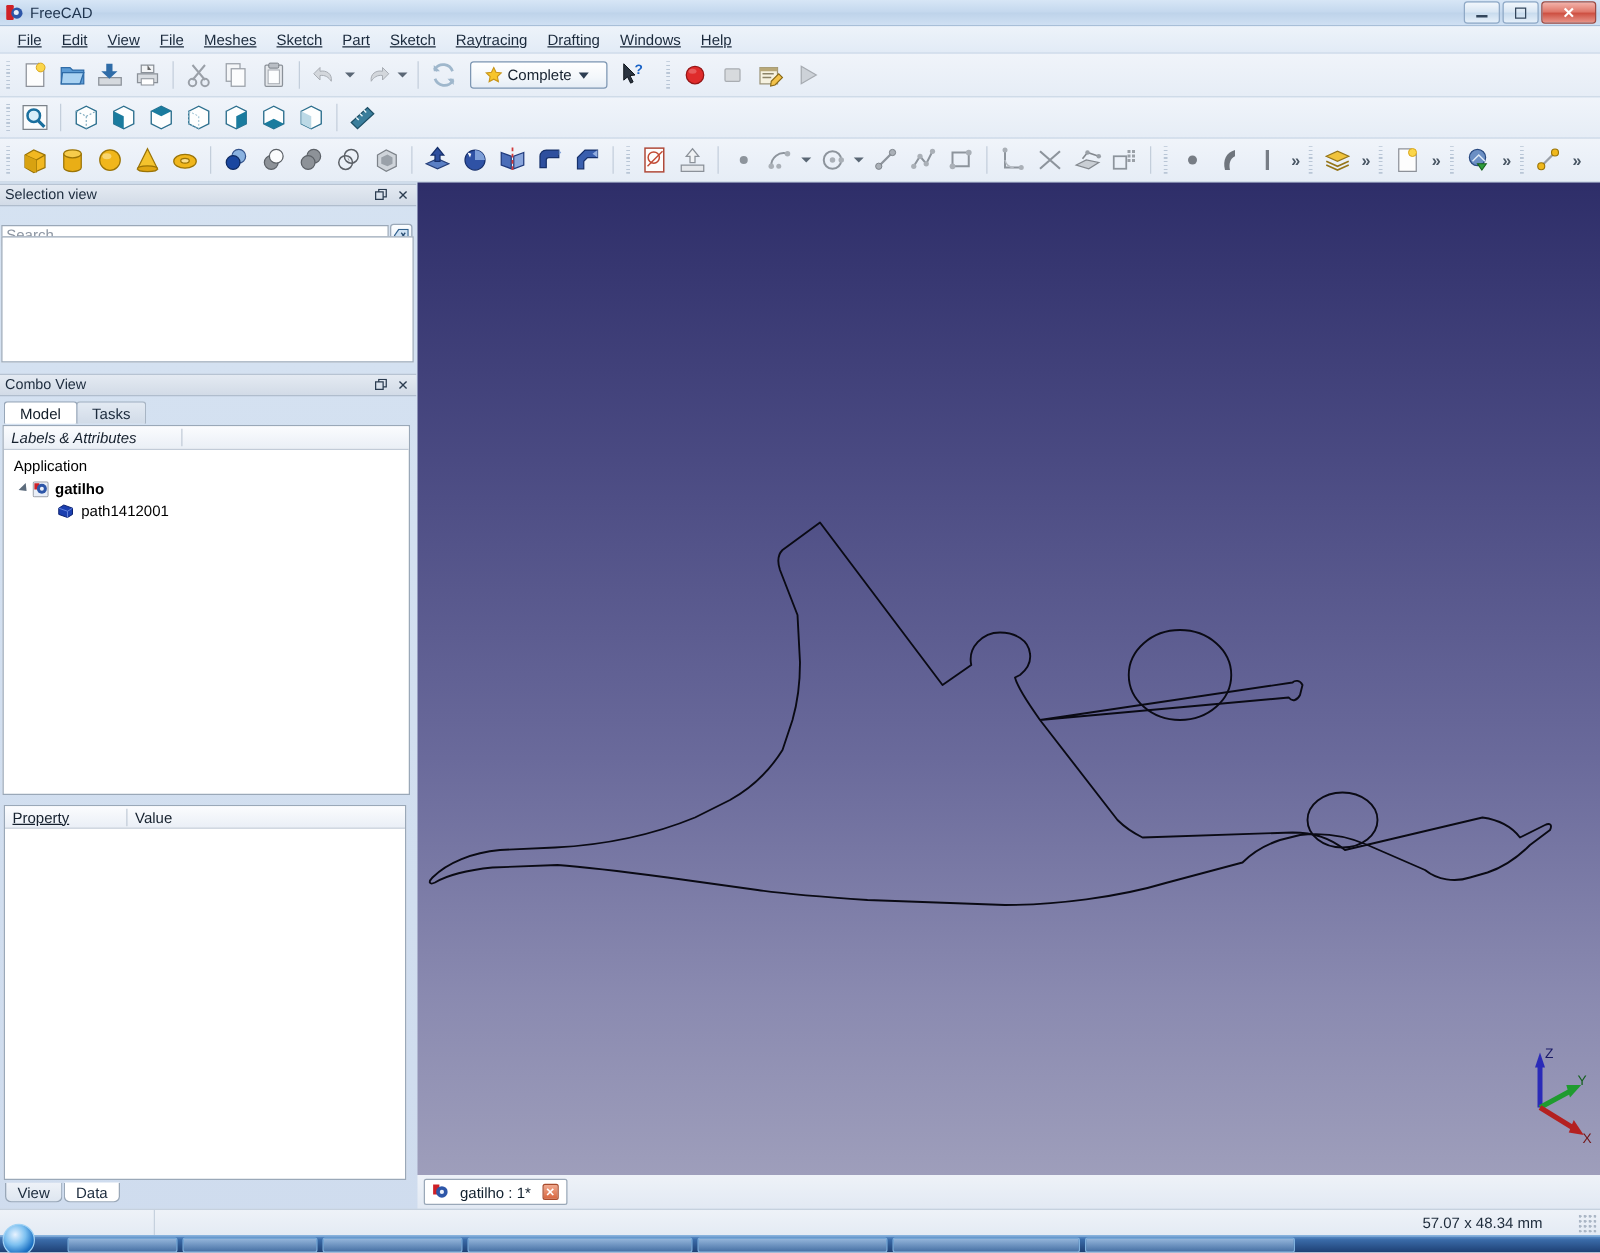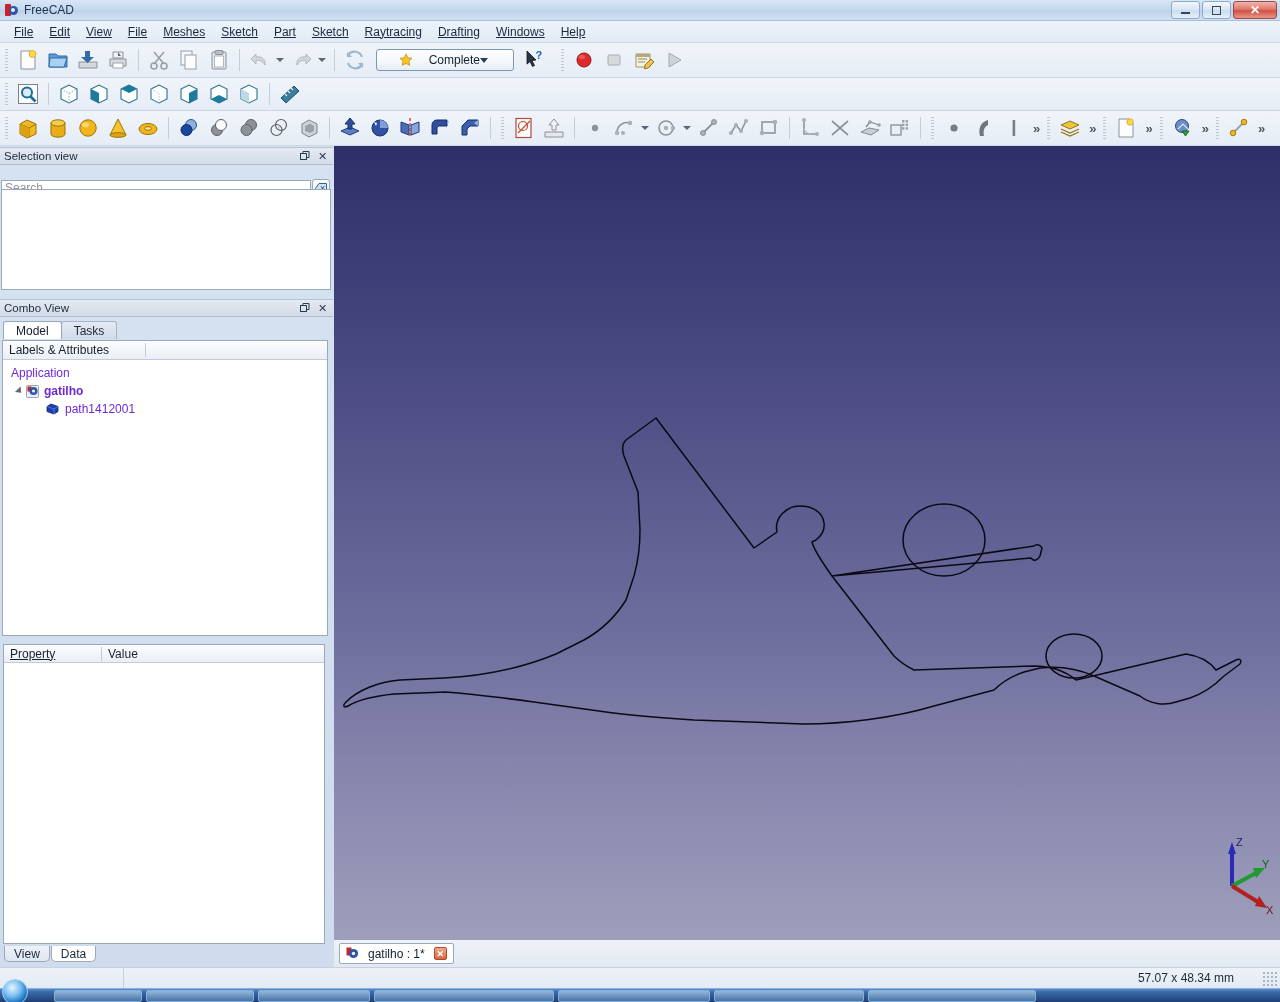--- a/index.html
+++ b/index.html
@@ -102,24 +102,24 @@
     border-right: 4px solid transparent; border-top: 4px solid #5a6775;
     margin-left: 1px; margin-right: 3px; flex: none;
   }
   .chev {
     font-size: 13px; color: #4a5765; font-weight: bold; margin: 0 4px;
     flex: none; letter-spacing: -2px;
   }
 
   
   .wb-combo {
-    width: 138px; height: 22px; margin-left: 6px; flex: none;
+    width: 110px; height: 22px; margin-left: 6px; flex: none;
     border: 1px solid #7d96b2; border-radius: 3px;
     background: linear-gradient(180deg,#ffffff 0%,#f3f7fb 60%,#e5edf6 100%);
-    display: flex; align-items: center; padding: 0 19px; text-align: right;
+    display: flex; align-items: center; padding: 0 8px;
   }
   .wb-star { margin: 0 4px 0 3px; flex: none; }
   .wb-label { flex: 1; font-size: 12px; color: #15202e; }
   .wb-arrow {
     width: 0; height: 0; border-left: 4px solid transparent;
     border-right: 4px solid transparent; border-top: 5px solid #2c3d52;
     margin-right: 6px; flex: none;
   }
 
   
@@ -183,23 +183,23 @@
     position: absolute; left: 2px; top: 340px; width: 326px; height: 296px;
     background: #fff; border: 1px solid #9aa8b8;
     overflow: hidden;
   }
   .tree-header {
     height: 19px; display: flex; align-items: center;
     background: linear-gradient(180deg,#fbfcfe 0%,#eaeff6 100%);
     border-bottom: 1px solid #c2cbd7;
     font-size: 12px; color: #16212e;
   }
-  .th-c1 { width: 143px; padding-left: 6px; border-right: 1px solid #c2cbd7; }
+  .th-c1 { width: 143px; padding-left: 6px; border-right: 1px solid #c2cbd7; font-style: italic; }
   .th-c2 { flex: 1; padding-left: 6px; }
-  .tree-body { padding-top: 4px; font-size: 12px; color: #6d28d9; }
+  .tree-body { padding-top: 4px; font-size: 12px; color: #000000; }
   .tnode { display: flex; align-items: center; height: 18px; }
   .tri {
     width: 0; height: 0; border-left: 5px solid #5c6b7c;
     border-top: 4px solid transparent; border-bottom: 4px solid transparent;
     transform: rotate(45deg); margin-left: 14px; margin-right: 4px; flex: none;
   }
   .doc-icon {
     width: 13px; height: 13px; flex: none; margin-right: 5px;
     position: relative;
   }

